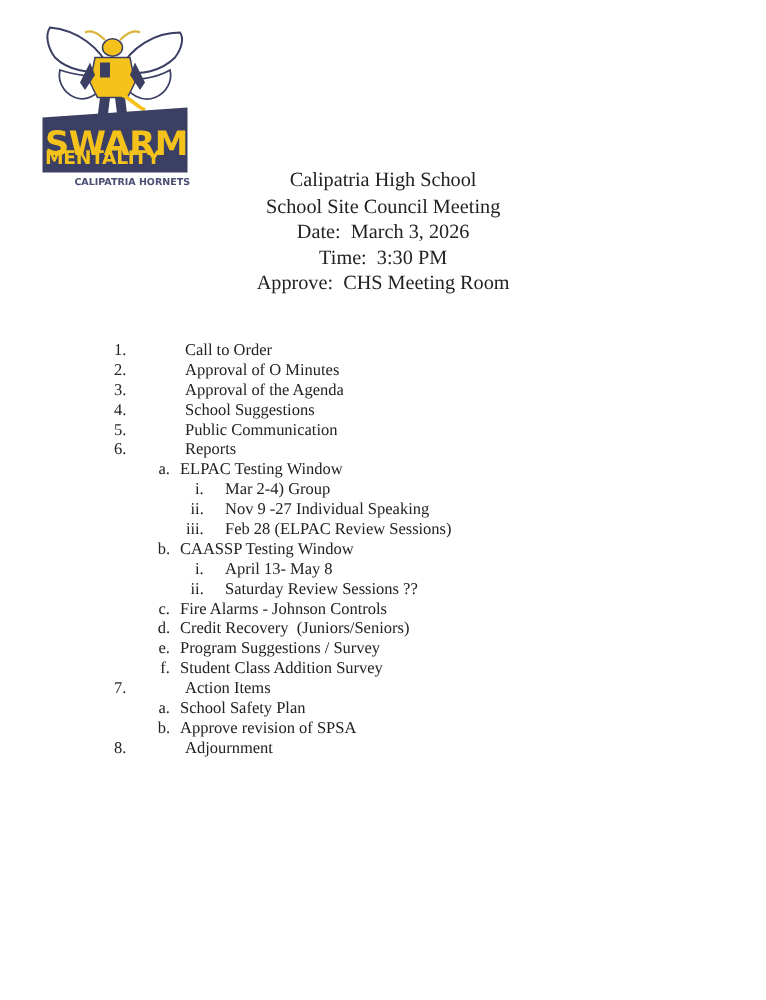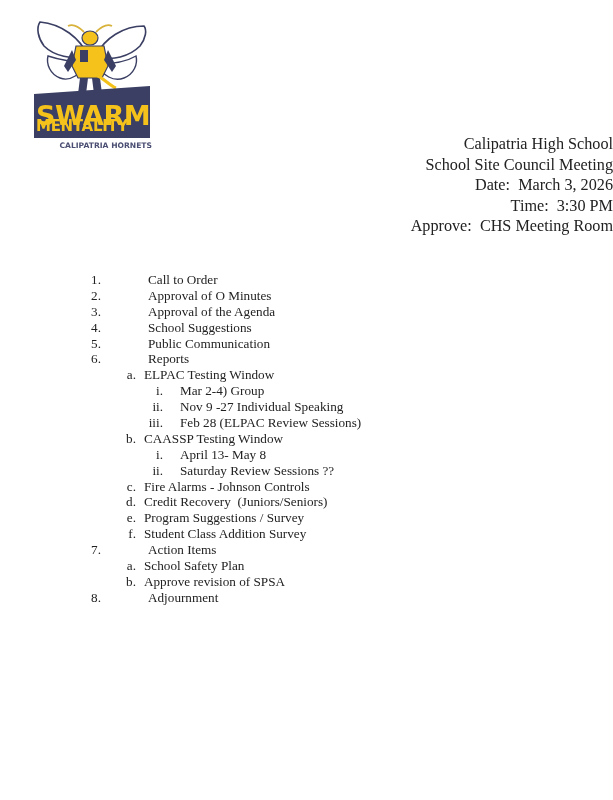--- a/index.html
+++ b/index.html
@@ -1,21 +1,21 @@
 <!DOCTYPE html>
 <html><head>
 <meta charset="utf-8">
 <style>
   html, body { margin:0; padding:0; background:#ffffff; }
   body { width:613px; height:800px; position:relative; overflow:hidden;
          font-family:"DejaVu Serif", "Liberation Serif", serif; color:#1f1f1f; }
   .logo { position:absolute; left:32px; top:16px; width:120px; height:138px; }
   .header { position:absolute; left:0; width:613px; top:134px; text-align:center;
             font-family:"Liberation Serif", serif; font-size:16.2px; line-height:20.5px; color:#222; }
-  .header div { white-space:pre;text-align:right; }
+  .header div { white-space:pre; }
   .agenda { position:absolute; left:0; top:272px; font-family:"Liberation Serif", serif;
             font-size:13.2px; line-height:15.9px; color:#222; }
   .row { position:relative; height:15.9px; white-space:pre; }
   .num { position:absolute; text-align:right; }
   .txt { position:absolute; }
   .l1 .num { left:80px; width:21px; }
   .l1 .txt { left:108px;margin-left:40px; }
   .l2 .num { left:118px; width:18px; }
   .l2 .txt { left:144px; }
   .l3 .num { left:140px; width:23px; }

